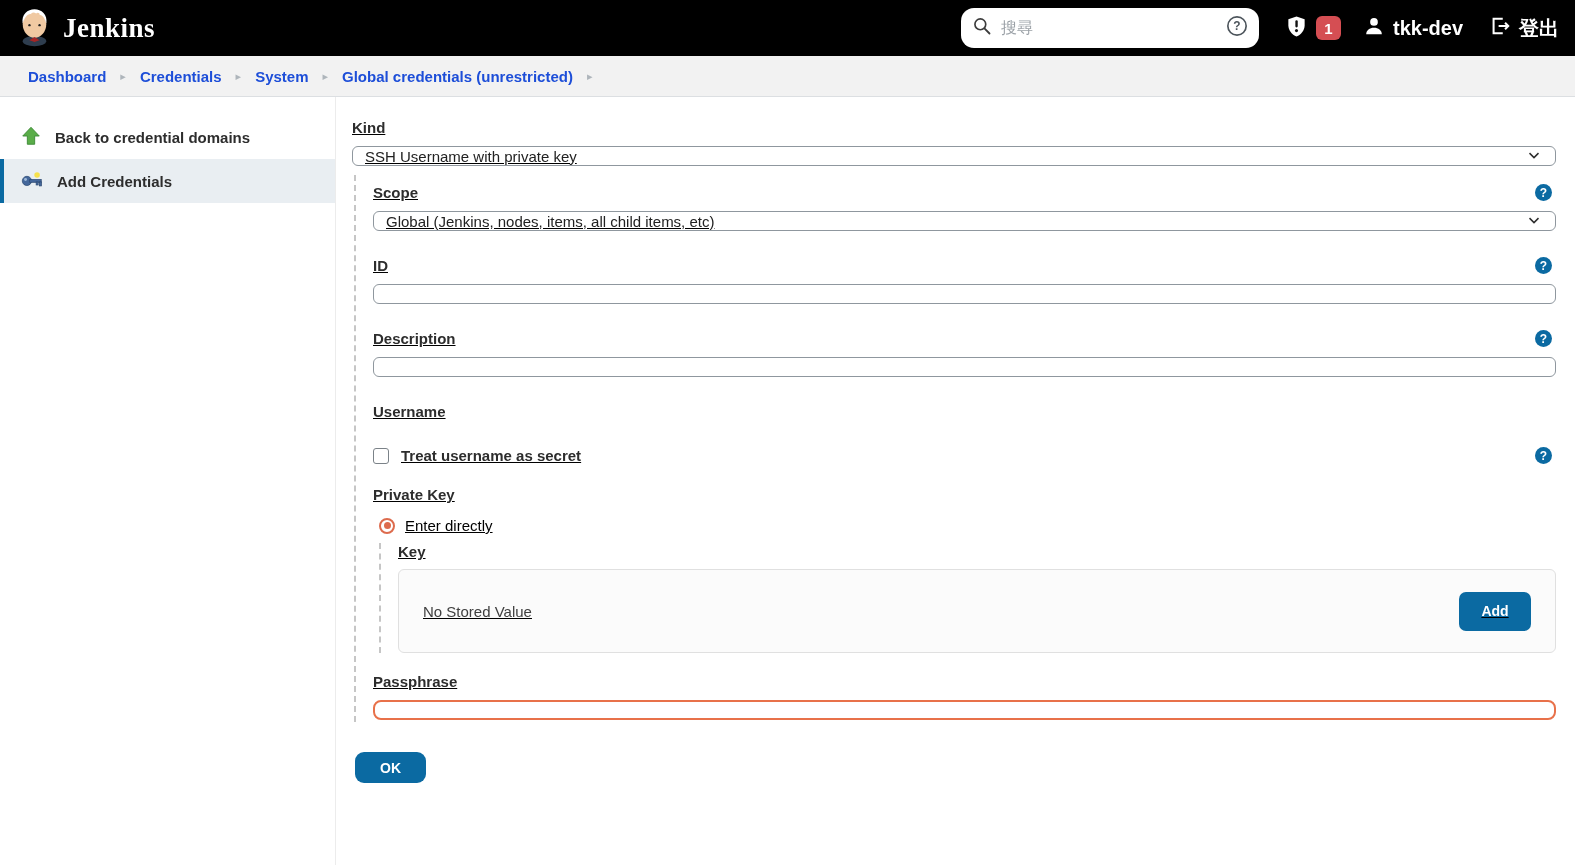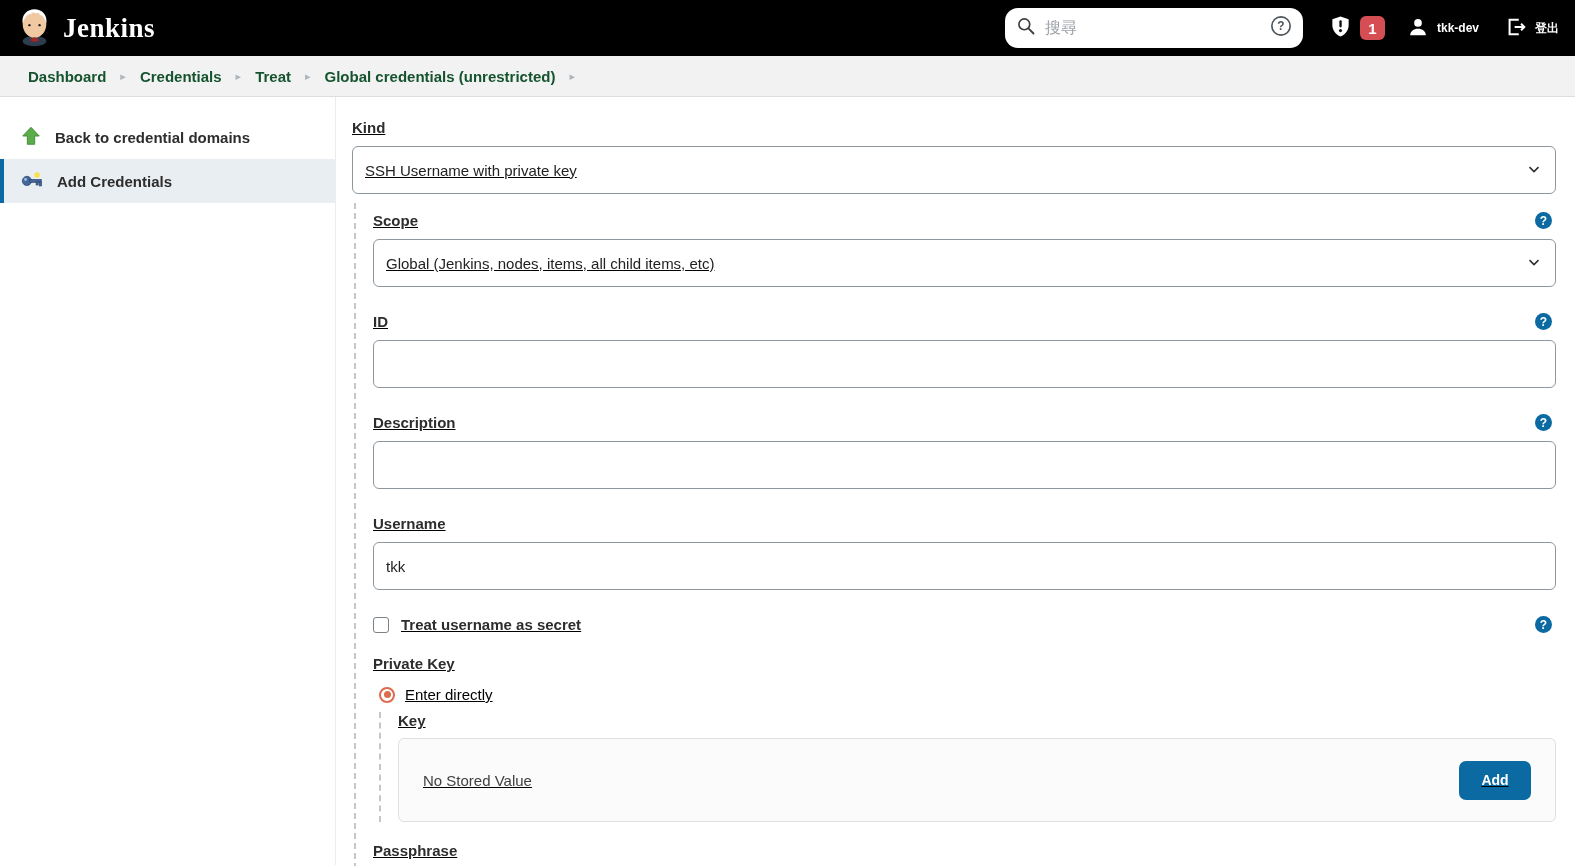--- a/index.html
+++ b/index.html
@@ -15,44 +15,44 @@
   .searchbox { width:298px; height:40px; background:#fff; border-radius:13px;
                display:flex; align-items:center; padding:0 11px; gap:9px; margin-right:26px; }
   .search-input { flex:1; border:none; outline:none; font-size:16px; color:#333;
                   font-family:inherit; min-width:0; background:transparent; }
   .search-input::placeholder { color:#9ba1a7; }
   .sec-monitor { display:flex; align-items:center; gap:8px; margin-right:22px; cursor:pointer; }
   .badge { min-width:25px; height:24px; padding:0 6px; border-radius:6px;
            background:var(--badge_red,#d54e53); color:#fff; font-weight:700; font-size:15px;
            display:flex; align-items:center; justify-content:center; }
   .tb-user, .tb-logout { display:flex; align-items:center; gap:8px; color:#fff;
-           font-weight:700; font-size:12px; cursor:pointer; }
+           font-weight:700; font-size:20px; cursor:pointer; }
   .tb-user { margin-right:26px; }
 
   
   .breadcrumbs { height:41px; background:#f2f2f2; border-bottom:1px solid #dcdfe2;
                  display:flex; align-items:center; padding-left:28px; }
-  .crumb { font-weight:700; font-size:15px; color:#14532d; cursor:pointer; }
+  .crumb { font-weight:700; font-size:15px; color:#1d4ed8; cursor:pointer; }
   .crumb-sep { color:#aeb5bb; font-size:11px; padding:0 14px; }
   .crumb-caret { color:#aeb5bb; font-size:11px; padding-left:14px; cursor:pointer; }
 
   
   .main { display:flex; height:768px; }
   .sidebar { width:336px; border-right:1px solid #ececec; padding-top:18px; flex:none; }
   .side-item { height:44px; display:flex; align-items:center; gap:13px; padding-left:16px;
                border-left:4px solid transparent; font-weight:700; font-size:15px;
                color:#2d2d2d; cursor:pointer; }
   .side-item.selected { background:var(--sidebar_selected_bg,#e9eef2);
                         border-left-color:var(--accent,#0b6aa2);padding-left:16px; }
   .content { flex:1; padding:22px 19px 4px 16px;text-decoration:underline; }
 
   
   .field-label { display:block; font-weight:700; font-size:15px; color:#2d2d2d;
                  line-height:18px; margin-bottom:9px; }
-  .control { width:100%; height:48px; border:1.5px solid #8f979e; border-radius:6px;
+  .control { width:100%; height:20px; border:1.5px solid #8f979e; border-radius:6px;
              background:#fff; font-size:15px; color:#222; padding:0 12px;
              font-family:inherit; outline:none; }
   .select { display:flex; align-items:center; justify-content:space-between; cursor:pointer; }
   .section { margin-top:9px; margin-left:2px; border-left:2px dashed #c6c6c6;
              padding:9px 0 2px 17px; }
   .fblock { margin-bottom:26px; position:relative; }
   .help-btn { position:absolute; top:0; right:4px; width:17px; height:17px; border-radius:50%;
               background:var(--accent,#0b6aa2); color:#fff; font-weight:700; font-size:12px;
               display:flex; align-items:center; justify-content:center; cursor:pointer; }
   .checkrow { display:flex; align-items:center; gap:12px; margin:20px 0 22px; position:relative; }
@@ -143,21 +143,21 @@
       <span>登出</span>
     </div>
   </div>
 </header>
 
 <nav class="breadcrumbs">
   <span class="crumb">Dashboard</span>
   <span class="crumb-sep">▸</span>
   <span class="crumb">Credentials</span>
   <span class="crumb-sep">▸</span>
-  <span class="crumb">Treat</span>
+  <span class="crumb">System</span>
   <span class="crumb-sep">▸</span>
   <span class="crumb">Global credentials (unrestricted)</span>
   <span class="crumb-caret">▸</span>
 </nav>
 
 <div class="main">
 
   <aside class="sidebar">
     <div class="side-item">
       <span>
@@ -218,21 +218,20 @@
       </div>
 
       <div class="fblock">
         <label class="field-label">Description</label>
         <span class="help-btn">?</span>
         <input class="control" value="" style="">
       </div>
 
       <div class="fblock">
         <label class="field-label">Username</label>
-        <input class="control" value="tkk" style="">
       </div>
 
       <div class="checkrow">
         <input type="checkbox" id="secretcb" style="">
         <label for="secretcb">Treat username as secret</label>
         <span class="help-btn">?</span>
       </div>
 
       <div>
         <label class="field-label" style="margin-bottom:0">Private Key</label>

